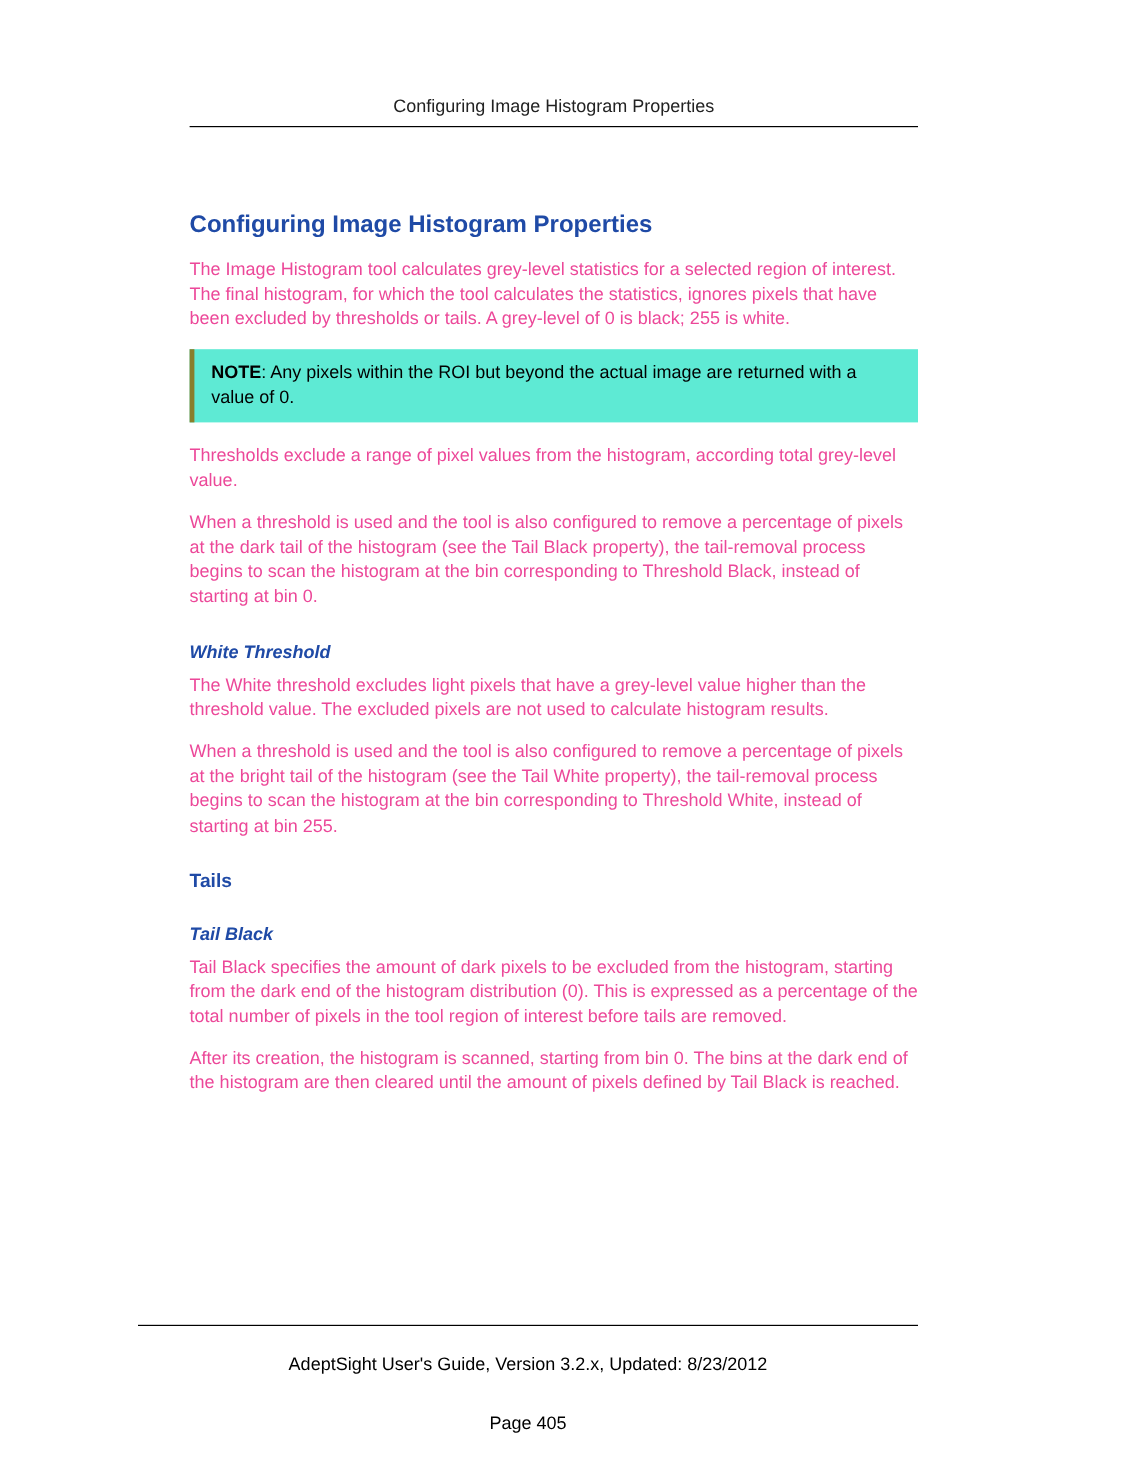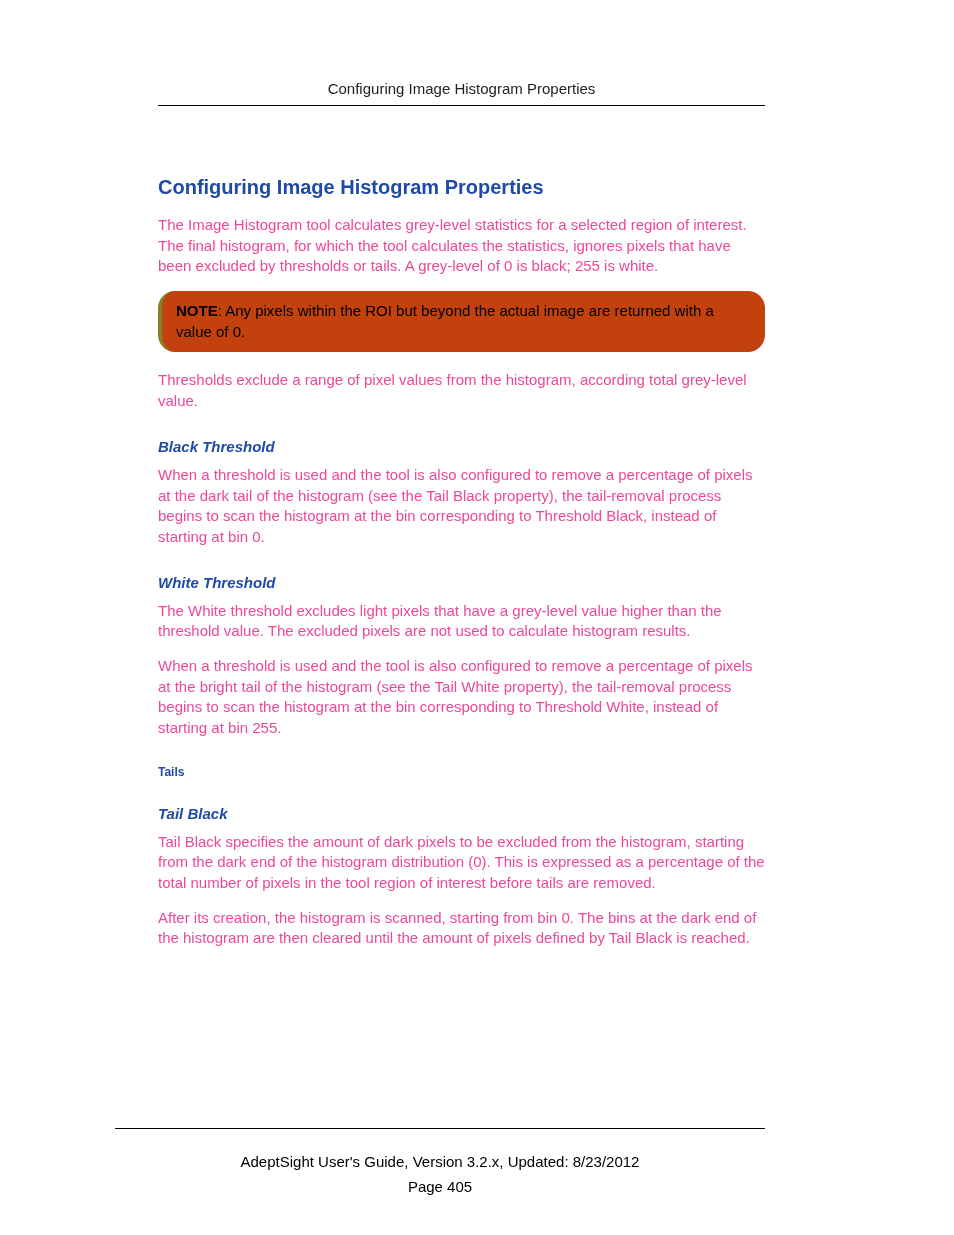--- a/index.html
+++ b/index.html
@@ -23,82 +23,80 @@
   }
   .h1 {
     color: #1f4aa6;
     font-weight: bold;
     font-size: 20px;
     margin-bottom: 16px;
   }
   .h2 {
     color: #1f4aa6;
     font-weight: bold;
-    font-size: 12px;
+    font-size: 16px;
     margin-top: 26px;
     margin-bottom: 14px;
   }
   .h3 {
     color: #1f4aa6;
     font-style: italic;
     font-weight: bold;
     font-size: 15px;
     margin-top: 26px;
     margin-bottom: 10px;
   }
   .para {
     font-size: 15px;
     line-height: 1.38;
     margin-bottom: 14px;
     color: #ec4899;
   }
   .note-box {
-    background: #c2410c;
+    background: #5eead4;
     border-left: 4px solid #887f2b;
     padding: 10px 14px 10px 14px;
     margin: 10px 0 18px 0;
     font-size: 15px;
     line-height: 1.38;
-    border-radius: 17px;
   }
   .note-label { font-weight: bold; }
   .footer-area {
     position: absolute;
     left: 115px;
     right: 115px;
     bottom: 40px;
     text-align: center;
     font-size: 15px;
   }
   .footer-rule {
     border: none;
     border-top: 1px solid #000;
     margin-bottom: 24px;
   }
-  .footer-line1 { margin-bottom: 8px; }
+  .footer-line1 { margin-bottom: 32px; }
 </style>
 </head>
 <body>
 
 <div class="page">
 
   <div class="running-header">Configuring Image Histogram Properties</div>
   <hr class="header-rule">
 
   <div class="h1">Configuring Image Histogram Properties</div>
 
   <p class="para">The Image Histogram tool calculates grey-level statistics for a selected region of interest. The final histogram, for which the tool calculates the statistics, ignores pixels that have been excluded by thresholds or tails. A grey-level of 0 is black; 255 is white.</p>
 
   <div class="note-box">
     <span class="note-label">NOTE</span><span>: Any pixels within the ROI but beyond the actual image are returned with a value of 0.</span>
   </div>
 
   <p class="para">Thresholds exclude a range of pixel values from the histogram, according total grey-level value.</p>
 
-  <div class="h3">Black Threshold</div>
   <p class="para">When a threshold is used and the tool is also configured to remove a percentage of pixels at the dark tail of the histogram (see the Tail Black property), the tail-removal process begins to scan the histogram at the bin corresponding to Threshold Black, instead of starting at bin 0.</p>
 
   <div class="h3">White Threshold</div>
   <p class="para">The White threshold excludes light pixels that have a grey-level value higher than the threshold value. The excluded pixels are not used to calculate histogram results.</p>
   <p class="para">When a threshold is used and the tool is also configured to remove a percentage of pixels at the bright tail of the histogram (see the Tail White property), the tail-removal process begins to scan the histogram at the bin corresponding to Threshold White, instead of starting at bin 255.</p>
 
   <div class="h2">Tails</div>
 
   <div class="h3">Tail Black</div>
   <p class="para">Tail Black specifies the amount of dark pixels to be excluded from the histogram, starting from the dark end of the histogram distribution (0). This is expressed as a percentage of the total number of pixels in the tool region of interest before tails are removed.</p>

